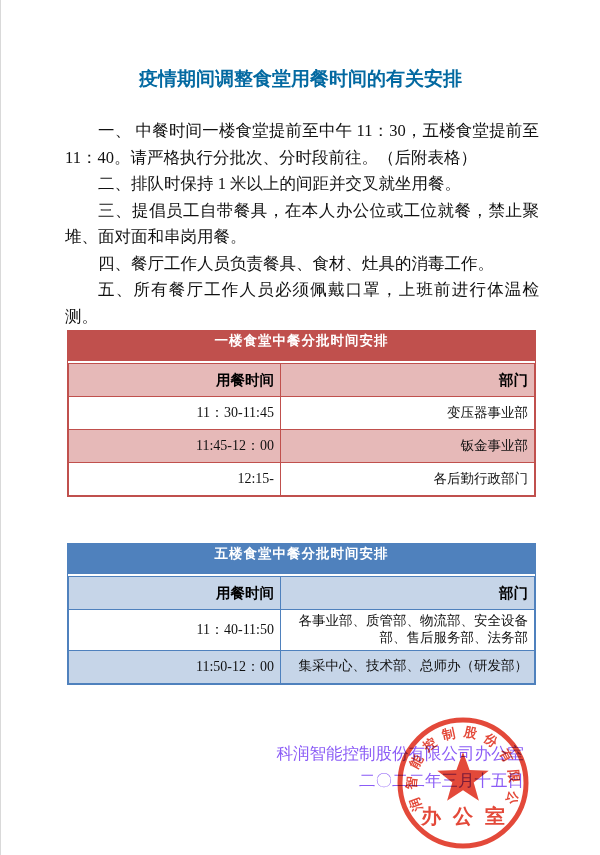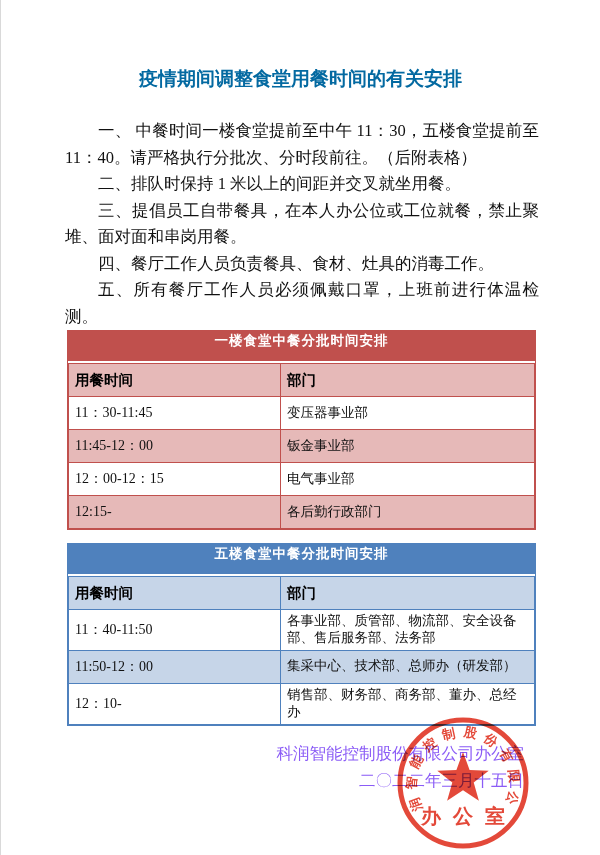--- a/index.html
+++ b/index.html
@@ -26,21 +26,21 @@
     font-family:"Liberation Sans","DejaVu Sans",sans-serif;
   }
   .tbl-title {
     background:var(--hdr,#777); color:#ffffff; font-weight:bold;
     font-size:13.5px; height:30px; line-height:20px; text-align:center;
     letter-spacing:1px;
   }
   .tbl-gap { height:2px; background:#ffffff; }
   .tblwrap table { width:100%; border-collapse:collapse; table-layout:fixed; }
   .tblwrap th, .tblwrap td {
-    border:1px solid var(--bdr,#888); text-align:left; vertical-align:middle;
+    border:1px solid var(--bdr,#888); text-align:right; vertical-align:middle;
     padding:3px 6px;
   }
   .tblwrap th {
     background:var(--band,#eee); font-size:14.5px; font-weight:bold;
     height:33px; color:#000;
   }
   .tblwrap td {
     font-family:"Liberation Serif","DejaVu Serif",serif;
     font-size:14px; height:33px; line-height:1.25; color:#111;
   }
@@ -95,24 +95,20 @@
       <tbody>
         <tr>
           <td class="time-cell">11：30-11:45</td>
           <td class="dept-cell">变压器事业部</td>
         </tr>
         <tr>
           <td class="time-cell">11:45-12：00</td>
           <td class="dept-cell">钣金事业部</td>
         </tr>
         <tr>
-          <td class="time-cell">12：00-12：15</td>
-          <td class="dept-cell">电气事业部</td>
-        </tr>
-        <tr>
           <td class="time-cell">12:15-</td>
           <td class="dept-cell">各后勤行政部门</td>
         </tr>
       </tbody>
     </table>
   </div>
 
   <div class="tblwrap" id="table-floor5" style="--hdr: #4f81bd; --band: #c6d5e8; --bdr: #4f81bd;">
     <div class="tbl-title">五楼食堂中餐分批时间安排</div>
     <div class="tbl-gap"></div>
@@ -129,24 +125,20 @@
       </thead>
       <tbody>
         <tr>
           <td class="time-cell">11：40-11:50</td>
           <td class="dept-cell">各事业部、质管部、物流部、安全设备部、售后服务部、法务部</td>
         </tr>
         <tr>
           <td class="time-cell">11:50-12：00</td>
           <td class="dept-cell">集采中心、技术部、总师办（研发部）</td>
         </tr>
-        <tr>
-          <td class="time-cell">12：10-</td>
-          <td class="dept-cell">销售部、财务部、商务部、董办、总经办</td>
-        </tr>
       </tbody>
     </table>
   </div>
 
   <div class="signature">
     <div>科润智能控制股份有限公司办公室</div>
     <div>二〇二二年三月十五日</div>
   </div>
 
   <svg class="stamp" viewBox="0 0 150 150" xmlns="http://www.w3.org/2000/svg">

